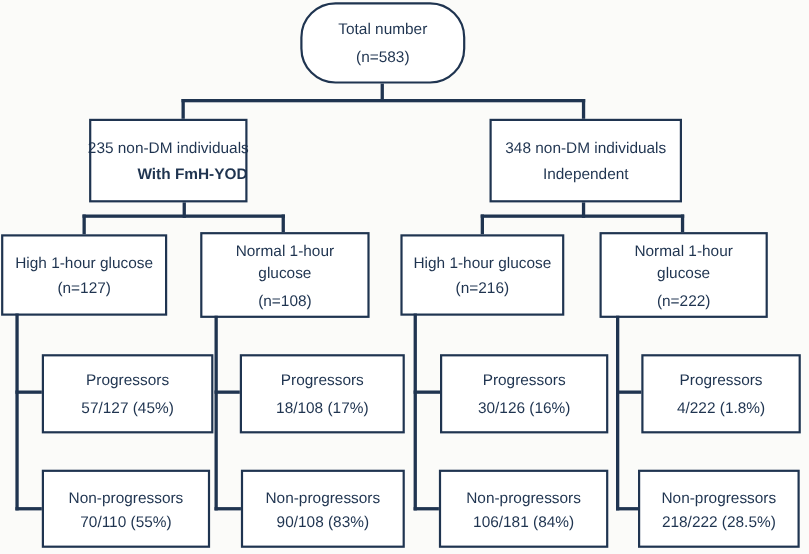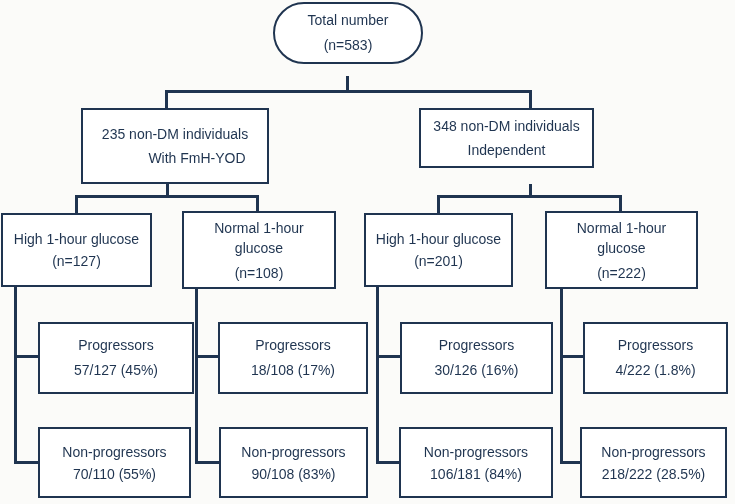--- a/index.html
+++ b/index.html
@@ -30,58 +30,58 @@
     justify-content: center;
     font-size: 14px;
     color: var(--navy);
     text-align: center;
   }
   .ln { line-height: 25px; white-space: nowrap; }
   .ln.t24 { line-height: 24px; }
   .ln.t22 { line-height: 22px; }
   .ln.t20 { line-height: 20px; }
   .ln.gap { margin-top: 5px; }
-  .bold { font-weight: normal; margin-left: 44px; }
+  .bold { font-weight: bold; margin-left: 44px; }
   .cv { position: absolute; width: 3px; background: var(--navy); }
   .ch { position: absolute; height: 3px; background: var(--navy); }
 </style>
 </head>
 <body>
 
 <div class="canvas">
 
-  <div class="node" style="left:273px;top:2px;width:150px;height:62px;border-radius:32px;">
+  <div class="node" style="left:273px;top:2px;width:150px;height:74px;border-radius:32px;">
     <div class="ln">Total number</div>
     <div class="ln">(n=583)</div>
   </div>
 
-  <div class="node" style="left:81px;top:108px;width:188px;height:76px;">
+  <div class="node" style="left:81px;top:108px;width:144px;height:76px;">
     <div class="ln t24">235 non-DM individuals</div>
     <div class="ln t24 bold">With FmH-YOD</div>
   </div>
 
-  <div class="node" style="left:419px;top:108px;width:175px;height:60px;">
+  <div class="node" style="left:445px;top:108px;width:175px;height:76px;">
     <div class="ln t24">348 non-DM individuals</div>
     <div class="ln t24">Independent</div>
   </div>
 
   <div class="node" style="left:1px;top:213px;width:151px;height:74px;">
     <div class="ln t22">High 1-hour glucose</div>
     <div class="ln t22">(n=127)</div>
   </div>
 
   <div class="node" style="left:182px;top:211px;width:154px;height:78px;">
     <div class="ln t20">Normal 1-hour</div>
     <div class="ln t20">glucose</div>
     <div class="ln t20 gap">(n=108)</div>
   </div>
 
   <div class="node" style="left:364px;top:213px;width:149px;height:74px;">
     <div class="ln t22">High 1-hour glucose</div>
-    <div class="ln t22">(n=201)</div>
+    <div class="ln t22">(n=216)</div>
   </div>
 
   <div class="node" style="left:545px;top:211px;width:153px;height:78px;">
     <div class="ln t20">Normal 1-hour</div>
     <div class="ln t20">glucose</div>
     <div class="ln t20 gap">(n=222)</div>
   </div>
 
   <div class="node" style="left:38px;top:322px;width:156px;height:72px;">
     <div class="ln">Progressors</div>

